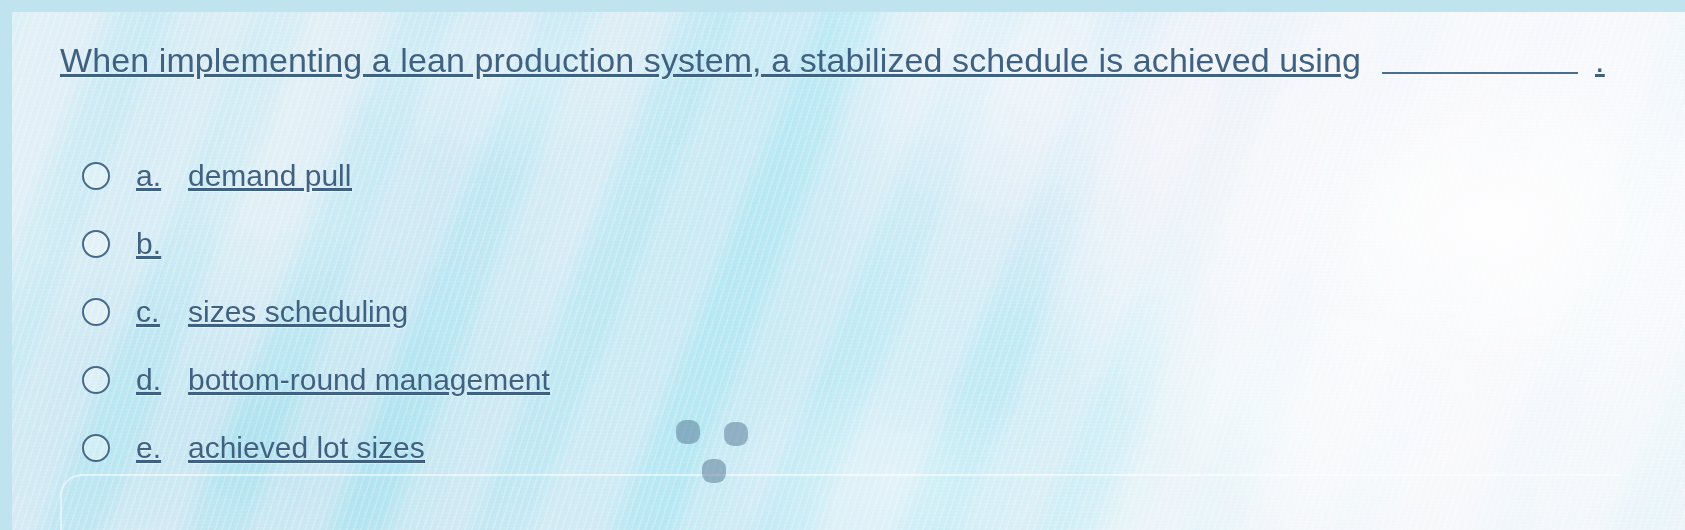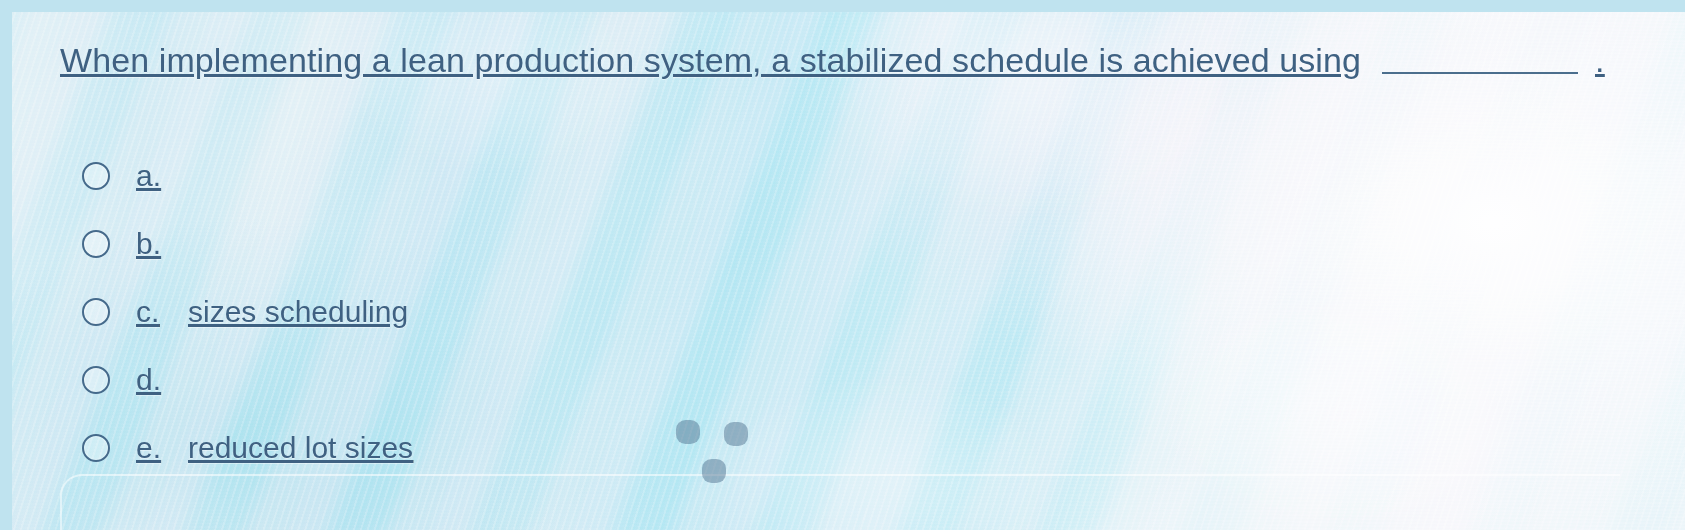--- a/index.html
+++ b/index.html
@@ -218,38 +218,40 @@
 
   <div id="question-stem">
     <span>When implementing a lean production system, a stabilized schedule is achieved using</span><span class="blank"></span><span>.</span>
   </div>
 
   <ul id="options-list">
 
     <li class="option-row">
       <span class="radio-circle"></span>
       <span class="option-letter">a.</span>
+      <span class="option-text">demand pull</span>
     </li>
 
     <li class="option-row">
       <span class="radio-circle"></span>
       <span class="option-letter">b.</span>
     </li>
 
     <li class="option-row">
       <span class="radio-circle"></span>
       <span class="option-letter">c.</span>
       <span class="option-text">sizes scheduling</span>
     </li>
 
     <li class="option-row">
       <span class="radio-circle"></span>
       <span class="option-letter">d.</span>
+      <span class="option-text">bottom-round management</span>
     </li>
 
     <li class="option-row">
       <span class="radio-circle"></span>
       <span class="option-letter">e.</span>
-      <span class="option-text">reduced lot sizes</span>
+      <span class="option-text">achieved lot sizes</span>
     </li>
 
   </ul>
 </div>
 
 </body></html>

